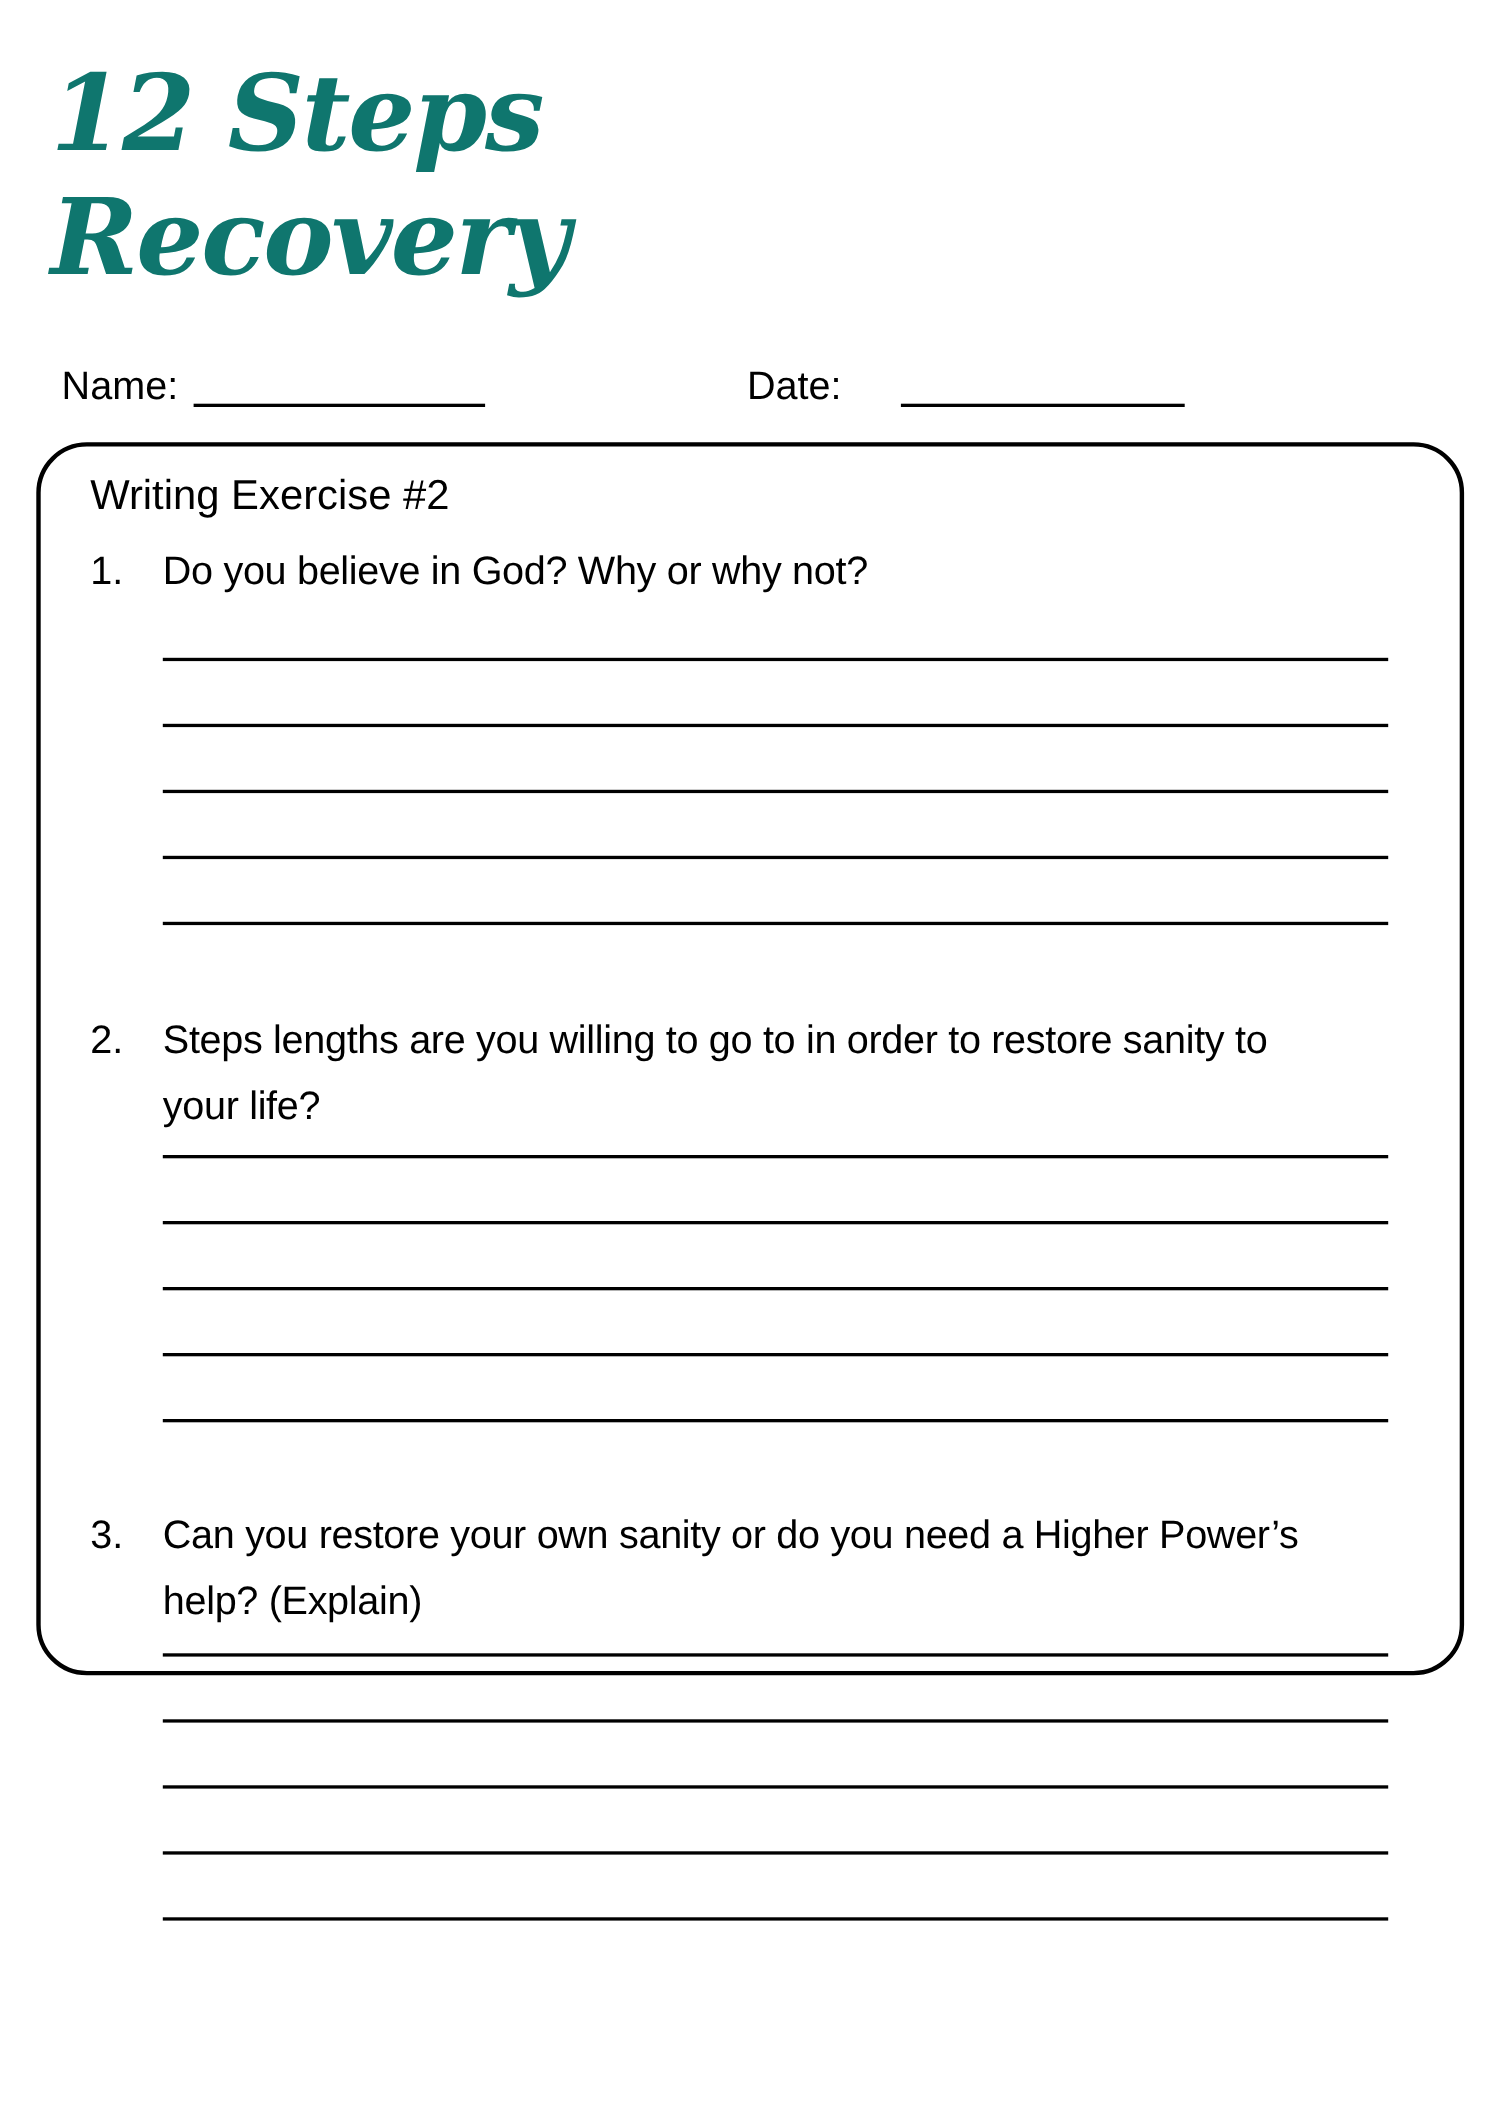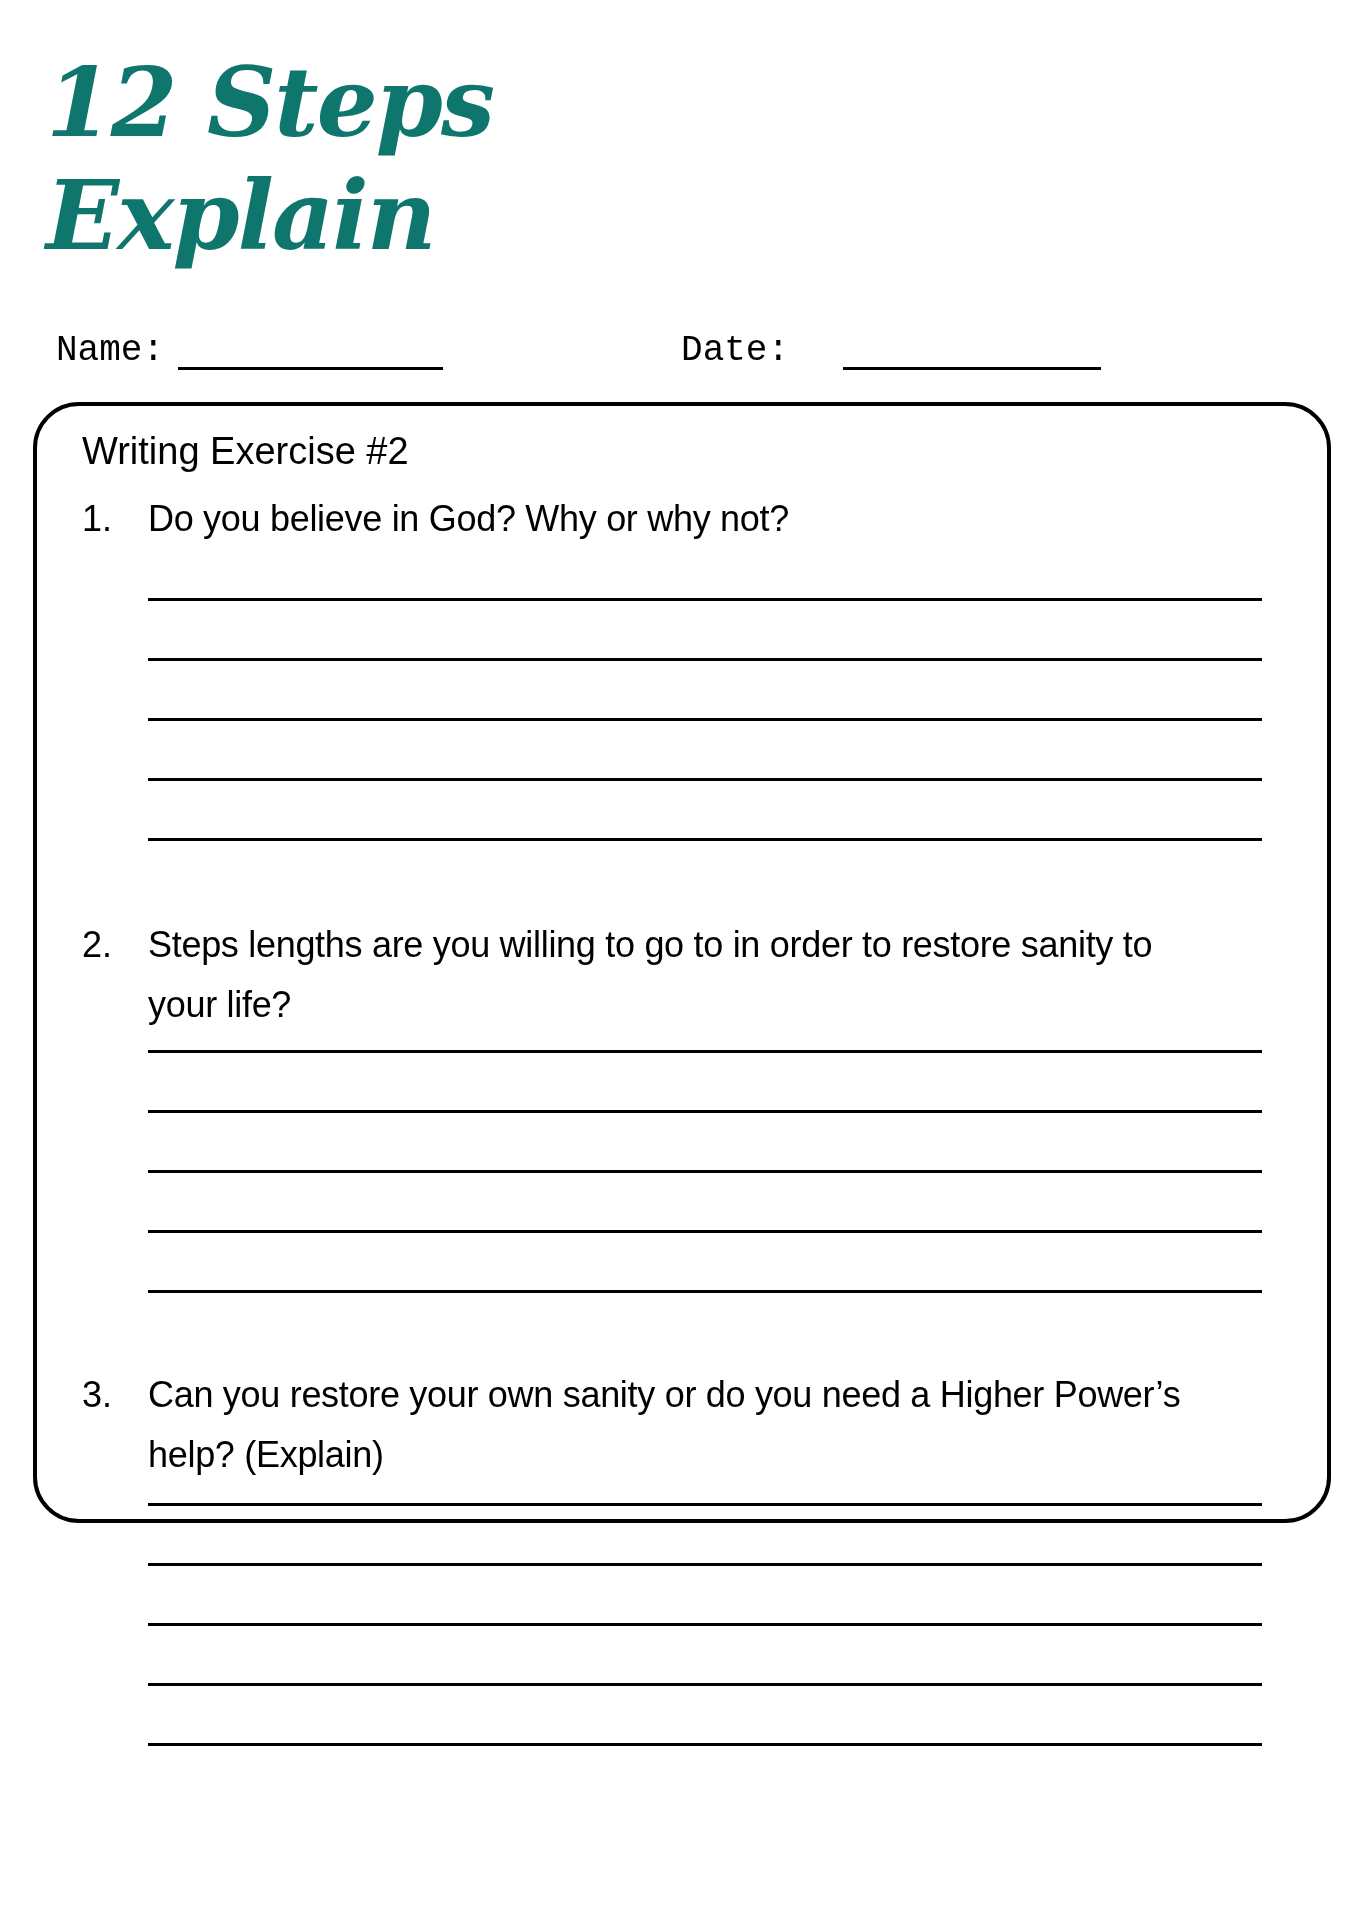--- a/index.html
+++ b/index.html
@@ -29,21 +29,21 @@
   }
   .title-line { display: block; }
   
   .meta-row {
     display: flex;
     align-items: flex-end;
     margin: 58px 0 0 56px;
     font-size: 36px;
     line-height: 1.1;
   }
-  .field { display: flex; align-items: flex-end; font-family: Liberation Mono, monospace; }
+  .field { display: flex; align-items: flex-end; }
   .blank {
     display: inline-block;
     border-bottom: 3px solid #000;
     height: 36px;
     margin-left: 14px;
   }
   .name-blank { width: 265px; }
   .date-blank { width: 258px; }
   .field-date { margin-left: 238px; gap: 40px; }
   
@@ -88,21 +88,21 @@
   .q2 .answer-lines .answer-line:first-child { height: 18px; }
   .q3 .answer-lines .answer-line:first-child { height: 21px; }
 </style>
 </head>
 <body>
 
 <div class="page">
 
   <h1 class="title">
     <span class="title-line">12 Steps</span>
-    <span class="title-line">Explain</span>
+    <span class="title-line">Recovery</span>
   </h1>
 
   <div class="meta-row">
     <div class="field">
       <span class="field-label">Name:</span>
       <span class="blank name-blank"></span>
     </div>
     <div class="field field-date">
       <span class="field-label">Date:</span>
       <span class="blank date-blank"></span>

